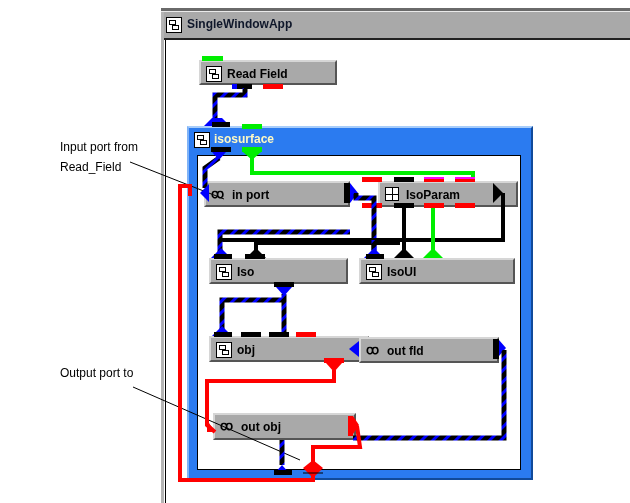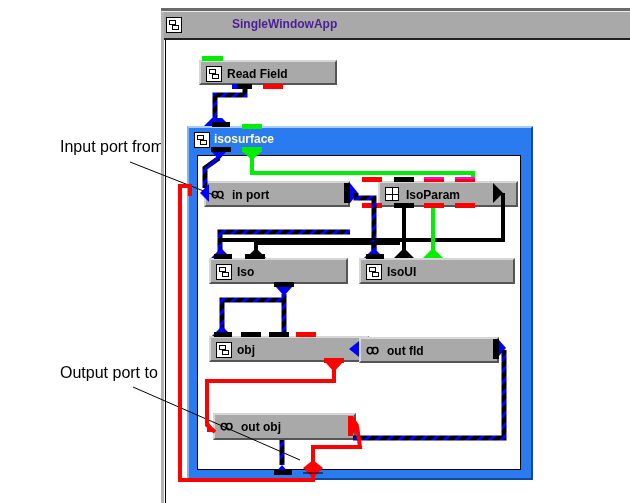--- a/index.html
+++ b/index.html
@@ -1,24 +1,24 @@
 <!DOCTYPE html>
 <html><head>
 <meta charset="utf-8">
 <style>
   html, body { margin:0; padding:0; }
   body { width:630px; height:503px; background:#ffffff; position:relative; overflow:hidden;
          font-family:"Liberation Sans", sans-serif; }
-  .annot { position:absolute; font-size:16px; color:#000; line-height:20px; white-space:nowrap; }
+  .annot { position:absolute; font-size:12px; color:#000; line-height:20px; white-space:nowrap; }
   .outer-win { position:absolute; left:161px; top:8px; width:469px; height:495px; }
   .outer-topline { position:absolute; left:0; top:0; width:469px; height:3px; background:#6a6a6a; border-bottom:1px solid #eaeaea; }
   .outer-title { position:absolute; left:0; top:4px; width:469px; height:26px; background:#a9a9a9; border-bottom:2px solid #222; }
   .outer-leftbar { position:absolute; left:0; top:4px; width:3px; height:491px; background:#b4b4b4; }
   .outer-leftline { position:absolute; left:4px; top:32px; width:1px; height:463px; background:#000; }
-  .title-text { position:absolute; left:26px; top:5px; font-size:12px; font-weight:bold; color:#4c1d95;margin-left:45px; }
+  .title-text { position:absolute; left:26px; top:5px; font-size:12px; font-weight:bold; color:#0f172a; }
   .mod-icon { position:absolute; width:14px; height:14px; border:1px solid #000; background:#fff; }
   .mod-icon:before { content:""; position:absolute; left:2px; top:2px; width:5px; height:3px; border:1px solid #000; }
   .mod-icon:after { content:""; position:absolute; left:5px; top:7px; width:5px; height:3px; border:1px solid #000; }
   .sub-win { position:absolute; left:187px; top:126px; width:342px; height:350px;
              background:#2b7bf0; border-top:2px solid #a8cdfa; border-right:2px solid #114a9a; border-bottom:2px solid #114a9a; border-left:2px solid #7fb3f7; }
   .sub-inner { position:absolute; left:8px; top:27px; width:322px; height:313px; background:#fff; border:1px solid #000; }
   .sub-title { position:absolute; left:25px; top:4px; font-size:12px; font-weight:bold; color:#fef9c3; }
   .node { position:absolute; height:26px; background:#a9a9a9;
           border-top:2px solid #d6d6d6; border-left:2px solid #d6d6d6; border-right:2px solid #555; border-bottom:2px solid #555; box-sizing:border-box; }
   .node-label { position:absolute; left:26px; top:5px; font-size:12px; font-weight:bold; color:#000; white-space:nowrap; }
@@ -27,20 +27,21 @@
   .grid-icon { position:absolute; left:5px; top:4px; width:12px; height:12px; border:1px solid #000; background:#fff;
                background-image: linear-gradient(#000,#000), linear-gradient(#000,#000);
                background-size:1px 100%, 100% 1px; background-position:6px 0, 0 6px; background-repeat:no-repeat; }
   svg.wires { position:absolute; left:0; top:0; }
 </style>
 </head>
 <body>
 
 <div class="annot" style="left:60px; top:137px;">
   <div>Input port from</div>
+  <div>Read_Field</div>
 </div>
 <div class="annot" style="left:60px; top:363px;text-align:center;">
   <div>Output port to</div>
 </div>
 
 <div class="outer-win">
   <div class="outer-topline"></div>
   <div class="outer-title">
     <span class="mod-icon" style="left:5px; top:5px;"></span>
     <span class="title-text">SingleWindowApp</span>

